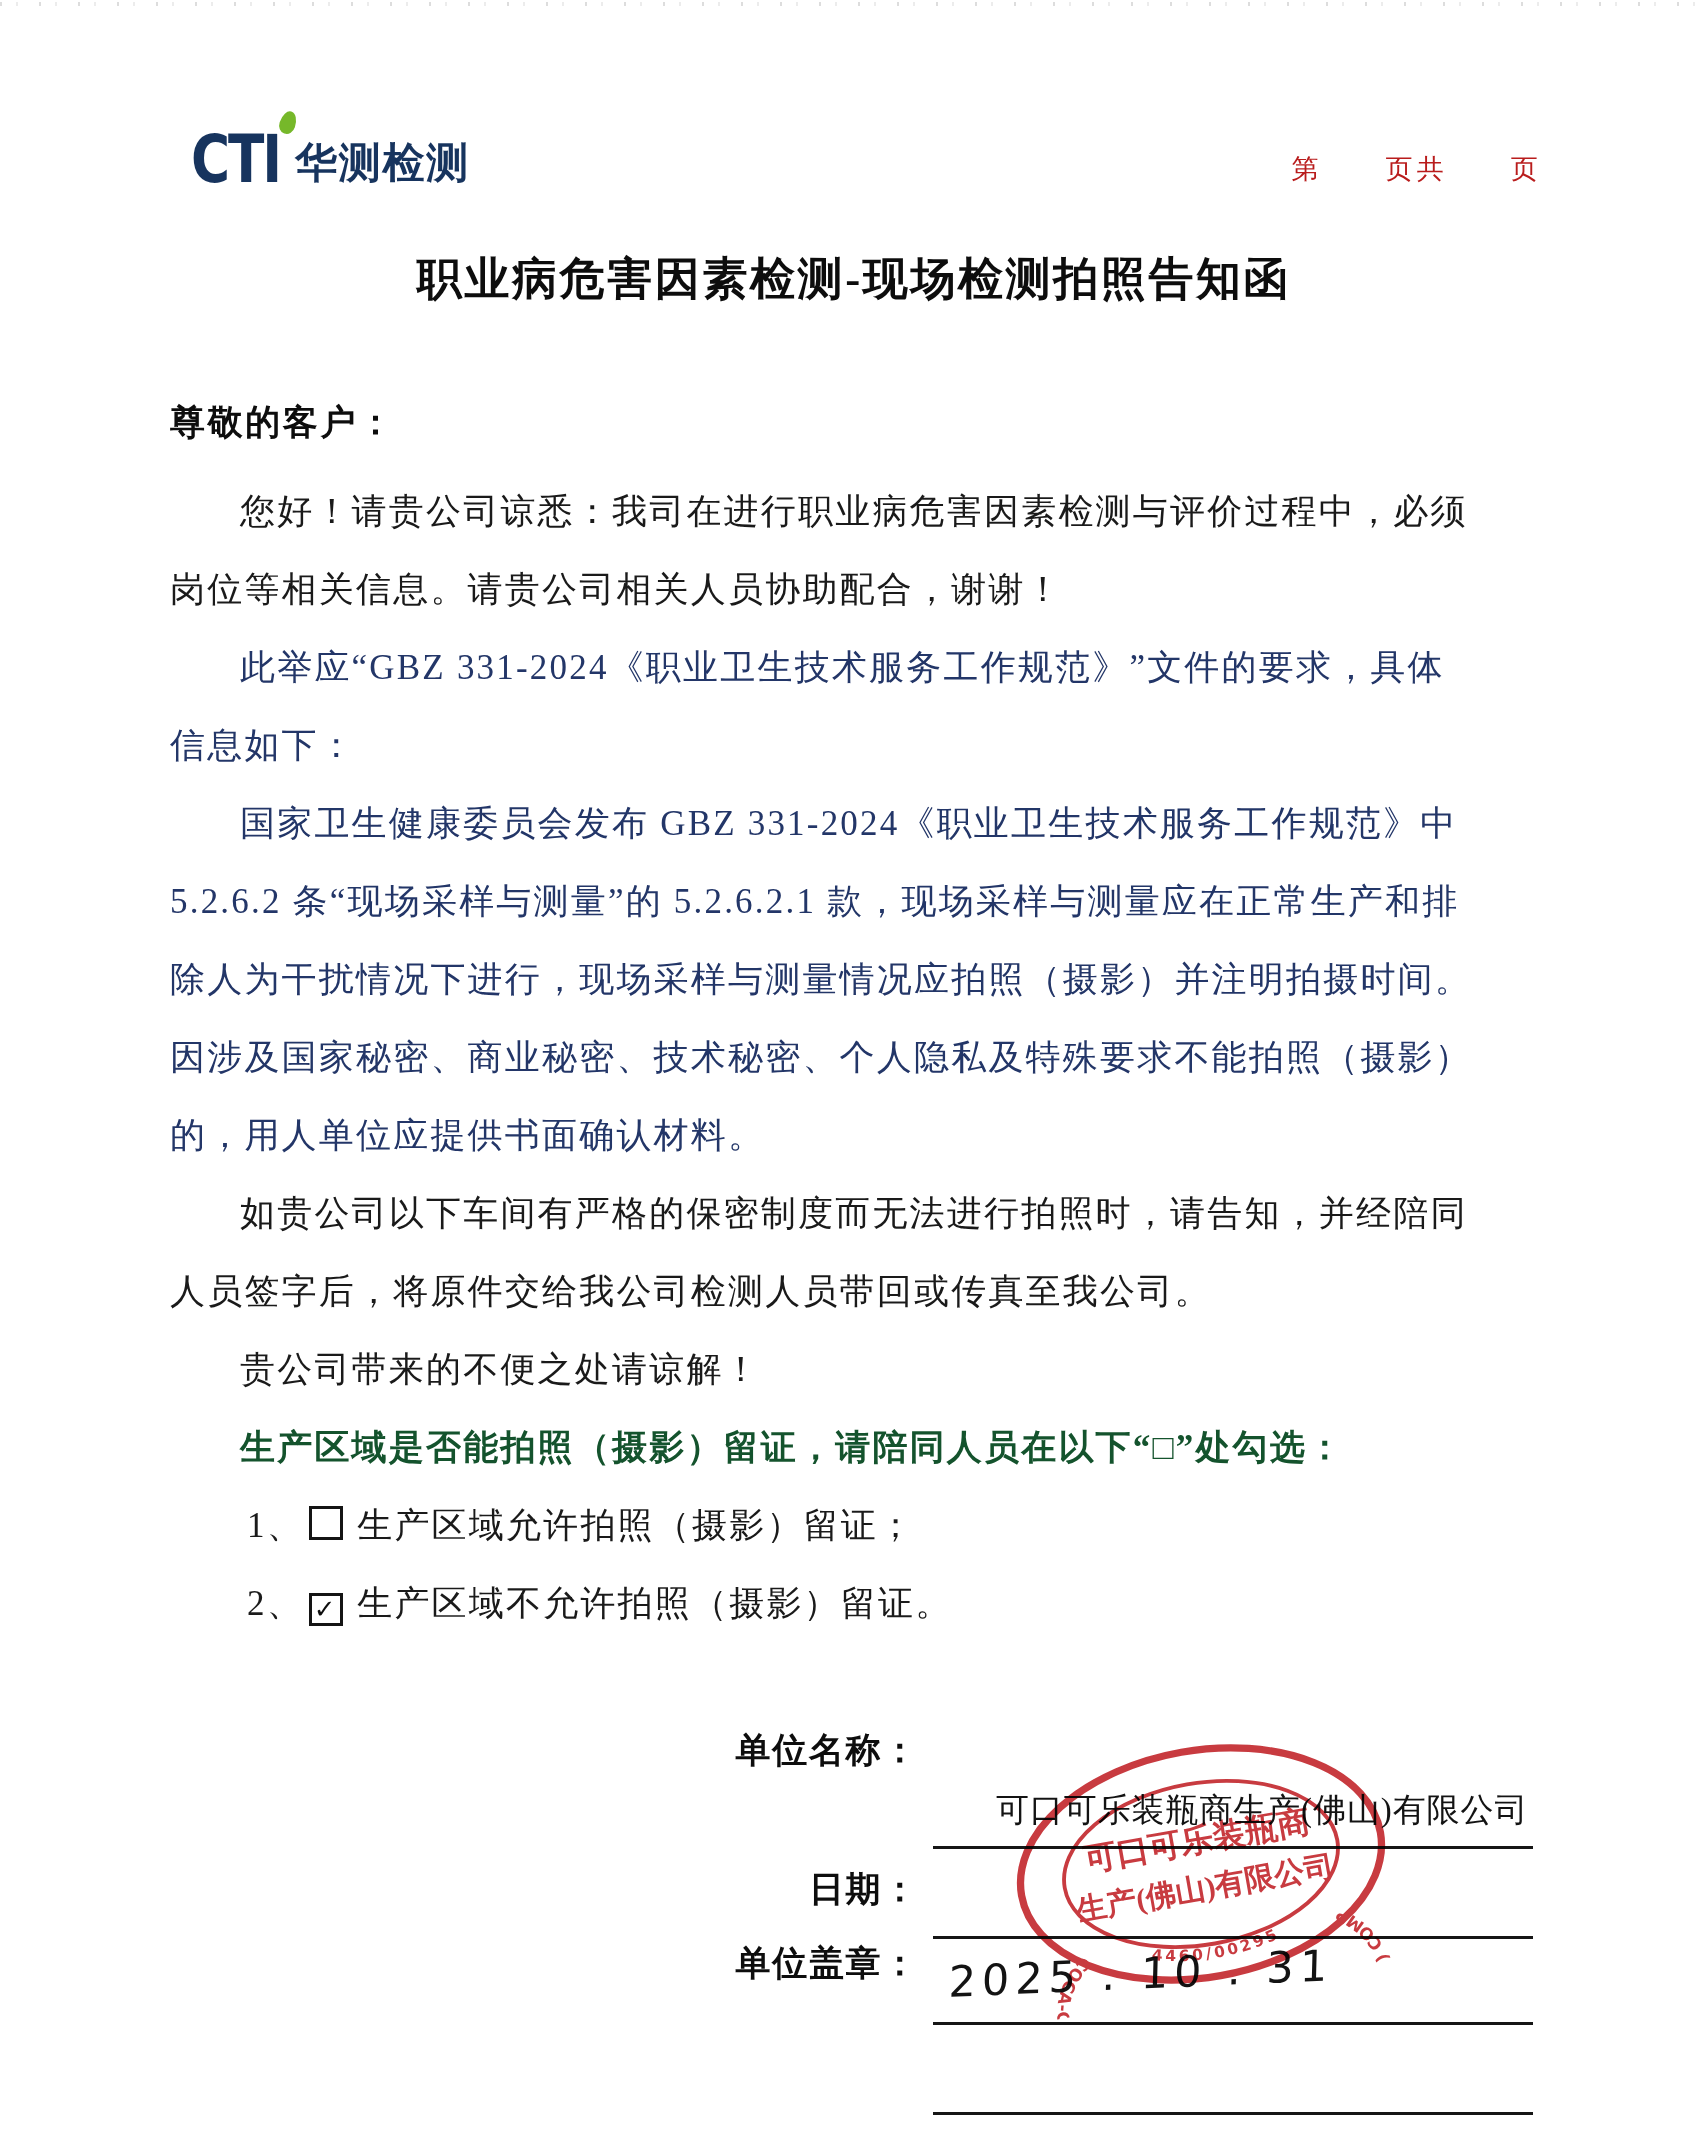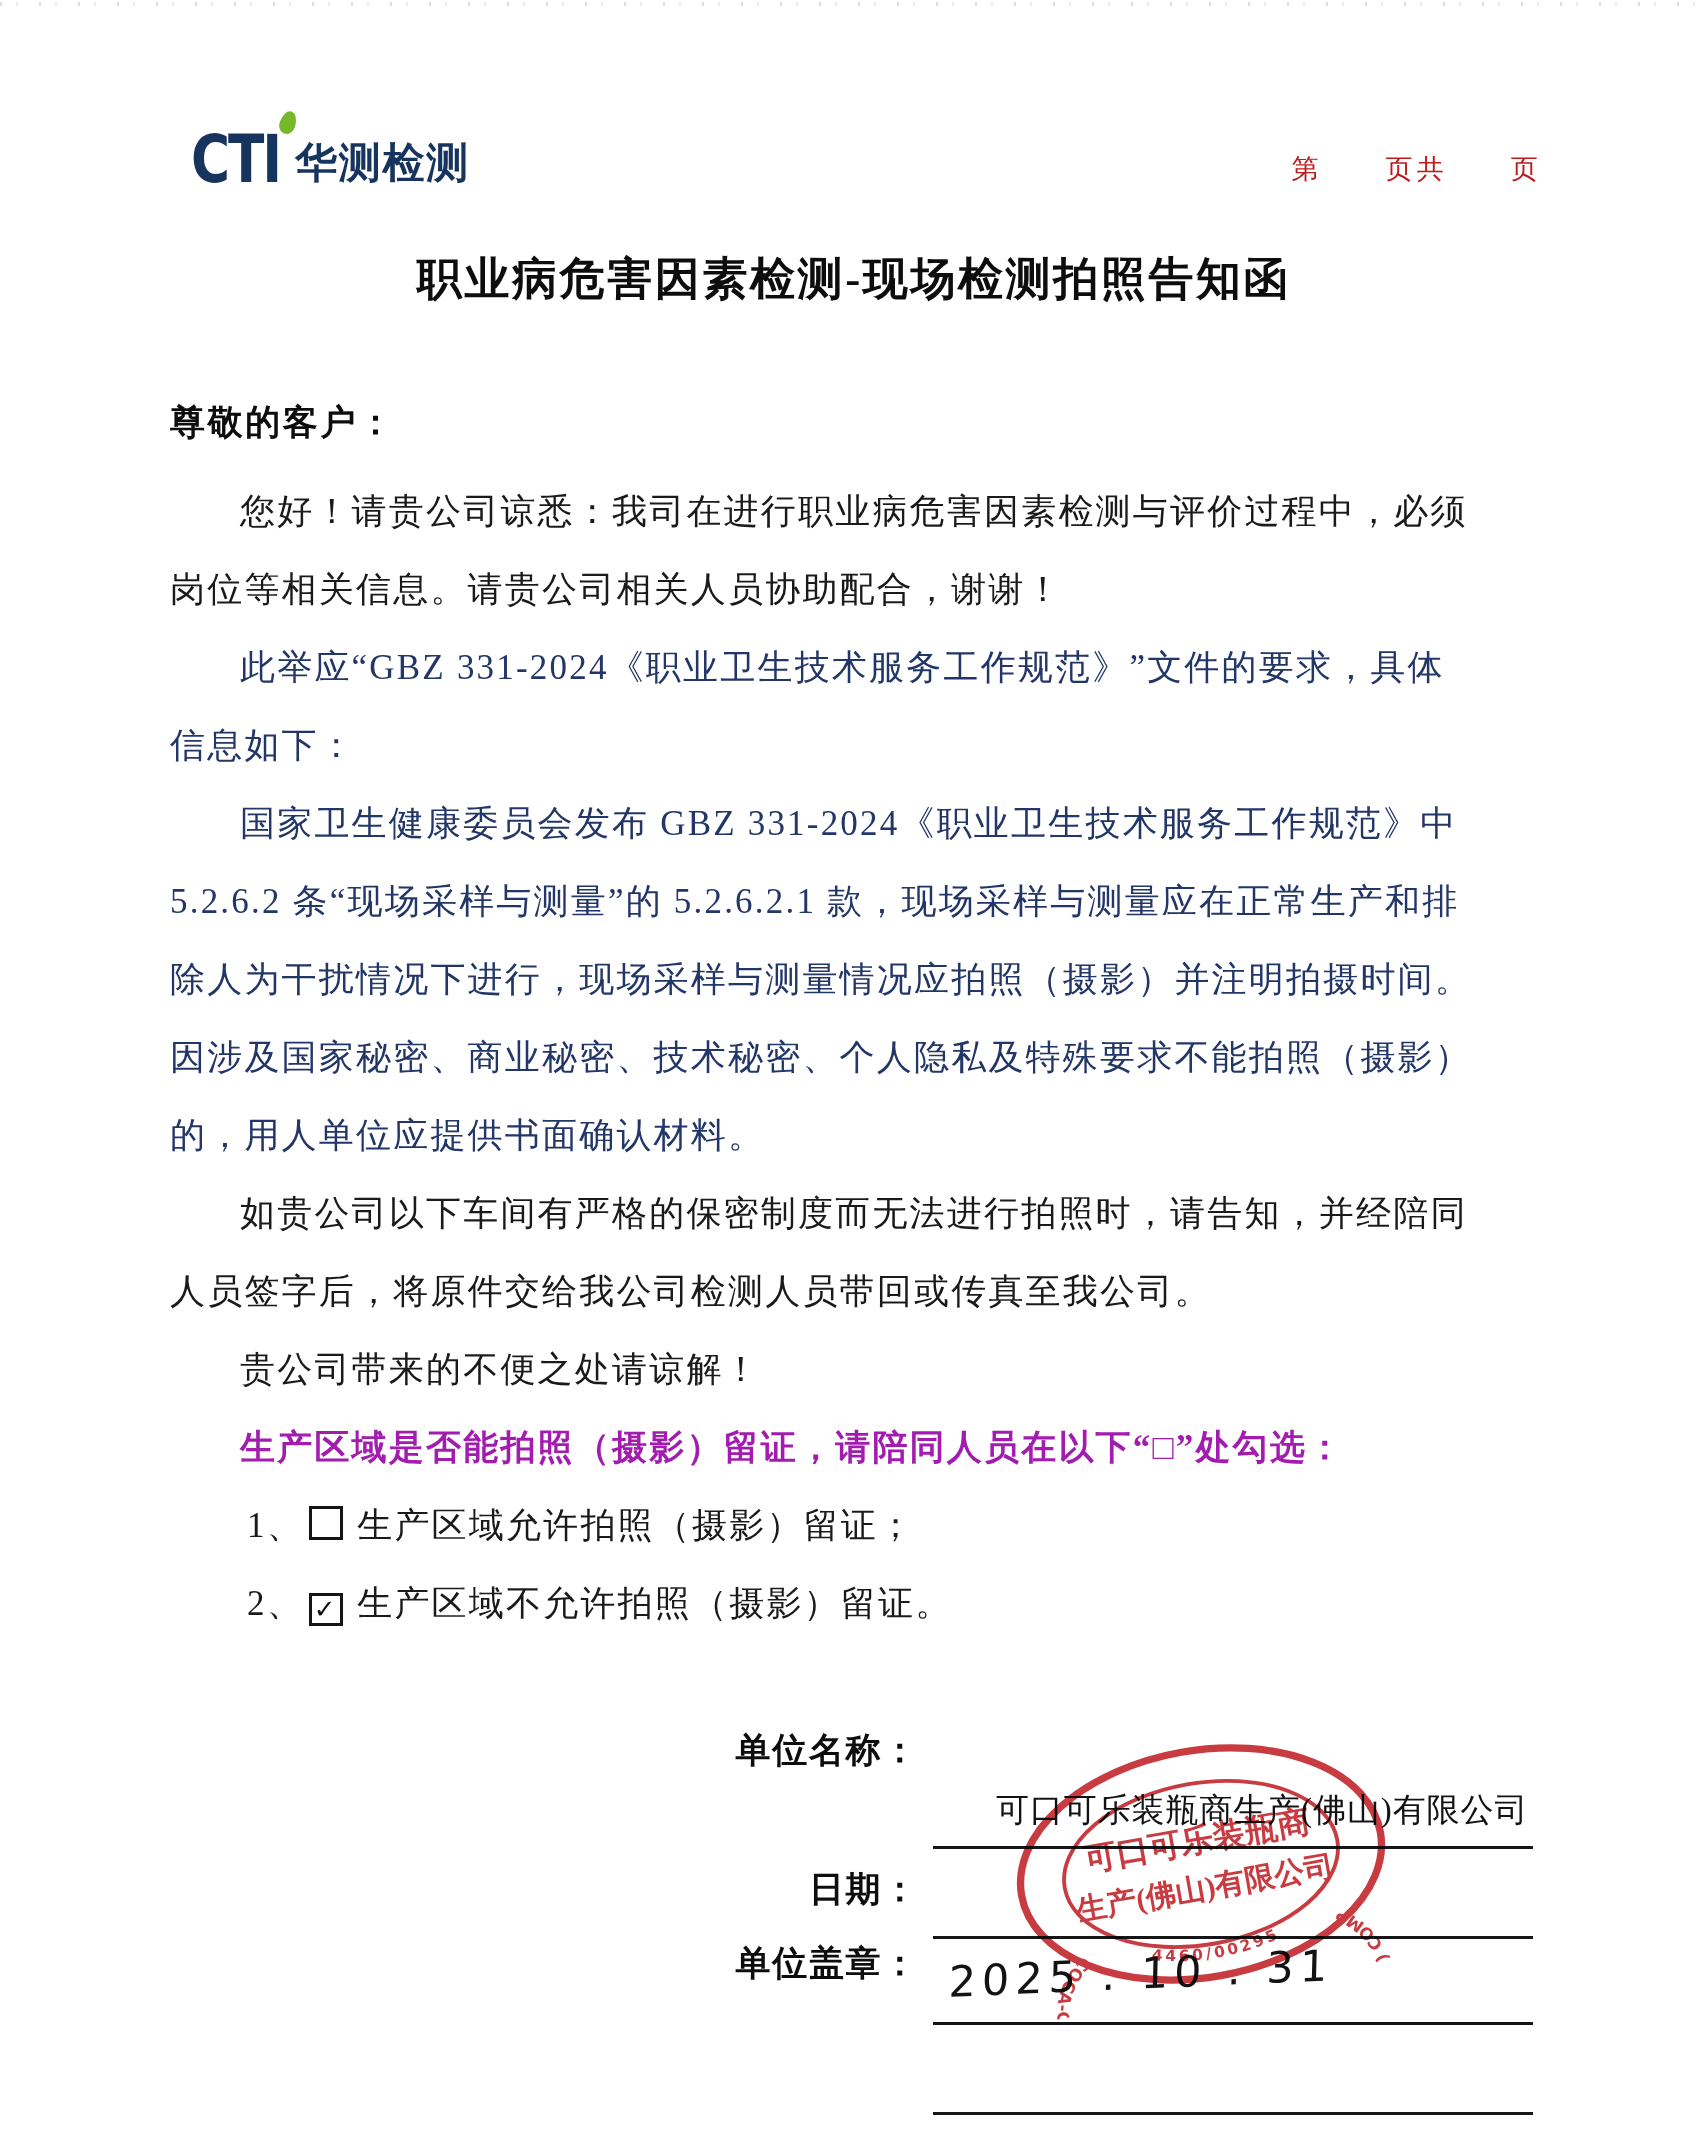--- a/index.html
+++ b/index.html
@@ -48,21 +48,21 @@
     font-weight:700;font-size:35px;letter-spacing:2.6px;color:#0d0d0d;
   }
   
   .body-lines{position:absolute;left:170px;top:473px;width:1394px;}
   .ln{
     height:78px;line-height:78px;font-size:35px;letter-spacing:2.2px;
     white-space:nowrap;color:#1a1a1a;
   }
   .ln.indent{text-indent:2em;}
   .ln.navy{color:#233668;}
-  .ln.bold{font-weight:700;color:#a21caf;}
+  .ln.bold{font-weight:700;color:#14532d;}
   .ln.item{padding-left:2.2em;}
   .item-num{margin-right:2.6px;}
   .checkbox{
     display:inline-block;width:27.5px;height:27.5px;border:3px solid #141414;
     vertical-align:-2.6px;margin:0 14.6px 0 2.6px;text-align:center;
     line-height:26px;font-size:26px;font-weight:700;color:#0d0d0d;
     font-family:"DejaVu Sans",sans-serif;text-indent:0;
   }
   .checkbox.checked{border-width:3.9px;}
   

